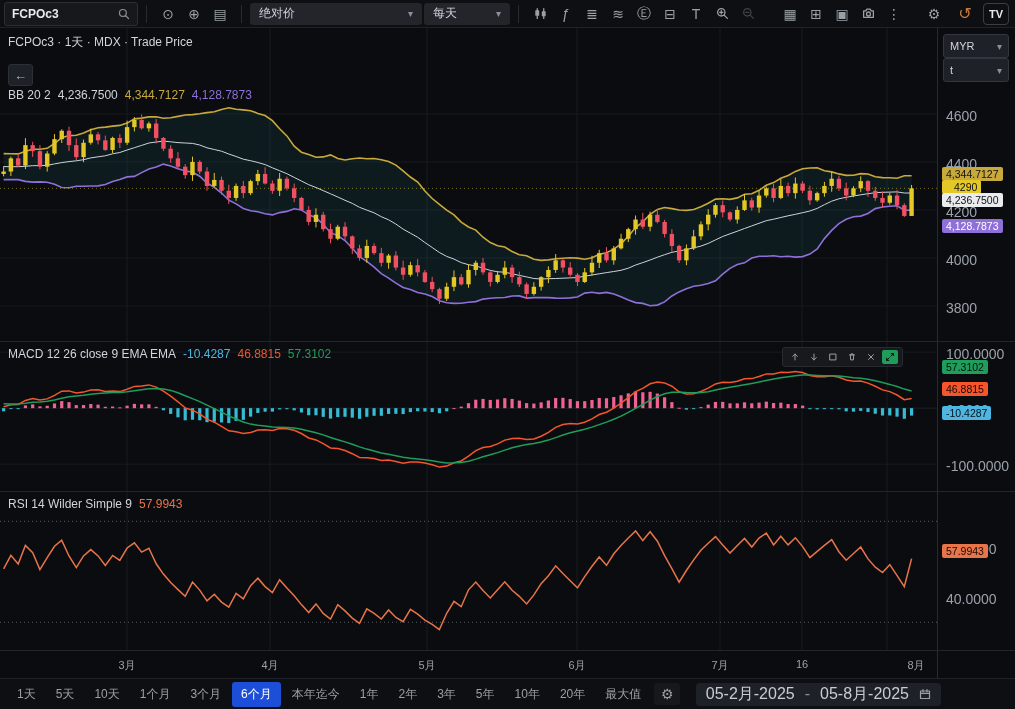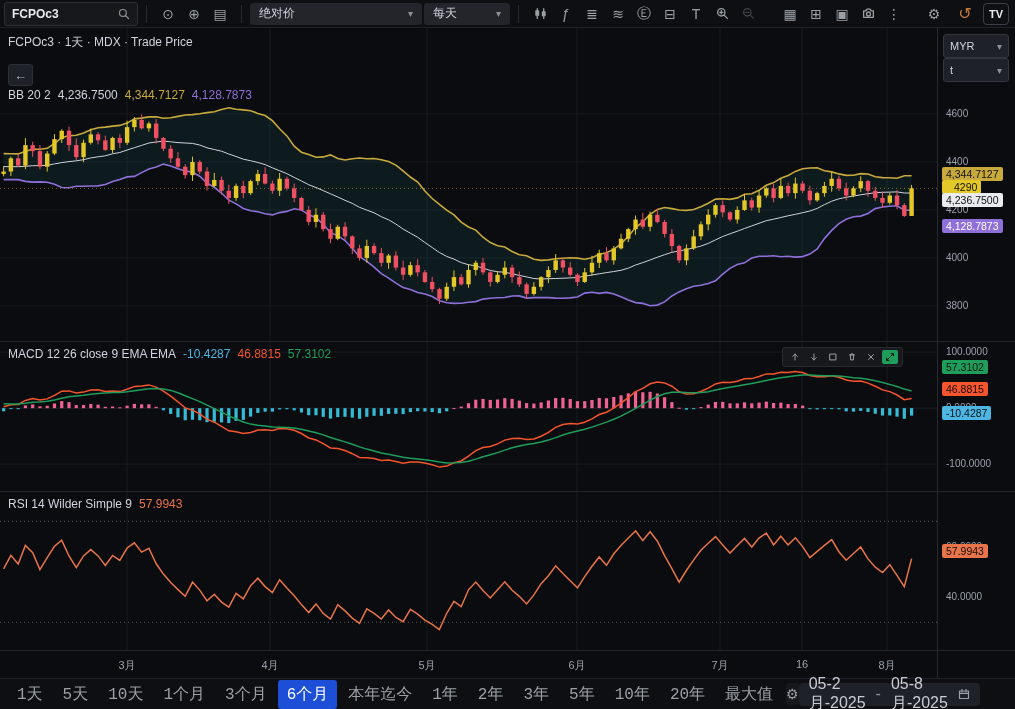--- a/index.html
+++ b/index.html
@@ -42,35 +42,35 @@
   .v-hist{color:#4db6e2;} .v-macd{color:#f4552c;} .v-signal{color:#1f9d5b;} .v-rsi{color:#e8744a;}
   .back-btn{position:absolute;left:8px;top:36px;width:25px;height:22px;background:#1e2127;border:1px solid #2b2f36;
             border-radius:3px;color:#b2b5be;z-index:3;font-size:13px;display:flex;align-items:center;justify-content:center;
             cursor:pointer;font-family:inherit;}
   .pane-controls{position:absolute;top:6px;right:34px;z-index:3;display:flex;gap:3px;align-items:center;background:#17191d;
                  border:1px solid #262a31;border-radius:3px;padding:2px 4px;}
   .pc{width:16px;height:14px;display:flex;align-items:center;justify-content:center;color:#9aa0a6;cursor:pointer;}
   .pc.accent{background:#1f9d5b;border-radius:2px;color:#06130c;}
   
   .scale-col{position:absolute;left:937px;top:0;width:78px;height:650px;border-left:1px solid #262a31;box-sizing:border-box;}
-  .axis-label{position:absolute;left:8px;font-size:10px;color:#9ba1ab;}
+  .axis-label{position:absolute;left:8px;font-size:14px;color:#9ba1ab;}
   .badge{position:absolute;left:4px;padding:1px 4px;border-radius:2px;font-size:10.5px;z-index:4;white-space:nowrap;}
   .scale-select{position:absolute;top:6px;left:5px;width:66px;height:24px;background:#1e2127;border:1px solid #33363e;
                 border-radius:3px;color:#d1d4dc;font-size:11px;display:flex;align-items:center;justify-content:space-between;
                 padding:0 6px;box-sizing:border-box;cursor:pointer;z-index:5;}
   .scale-select.second{top:30px;}
   
   .time-axis{position:absolute;left:0;top:622px;width:937px;height:28px;}
   .t-label{position:absolute;top:8px;transform:translateX(-50%);font-size:11px;color:#9ba1ab;z-index:5;cursor:ew-resize;}
   .watermark{position:absolute;left:830px;top:612px;font-size:40px;font-weight:700;color:#b4b7bd;letter-spacing:1px;z-index:4;}
   
   .bottom-bar{position:absolute;left:0;top:678px;width:1015px;height:31px;background:#0e0f12;border-top:1px solid #1f2329;
               display:flex;align-items:center;padding:0 8px;box-sizing:border-box;z-index:5;}
   #range-buttons{display:flex;align-items:center;gap:2px;}
-  .range-btn{background:none;border:none;color:#9aa0a6;font-size:16px;padding:4px 9px;border-radius:3px;font-family:Liberation Mono, monospace;cursor:pointer;white-space:nowrap;}
+  .range-btn{background:none;border:none;color:#9aa0a6;font-size:12px;padding:4px 9px;border-radius:3px;font-family:Liberation Sans, sans-serif;cursor:pointer;white-space:nowrap;}
   .range-btn.active{background:#1d4ed8;color:#fff;}
   .gear2{margin-left:4px;background:#17181c;border-radius:3px;height:22px;}
   .date-box{margin-left:auto;margin-right:66px;background:#1e2127;border-radius:4px;height:23px;display:flex;align-items:center;
             gap:10px;padding:0 10px;color:#c9ccd3;font-size:16px;cursor:pointer;}
   .dsep{color:#8a8f98;}
   .cal{color:#9aa0a6;display:flex;}
 </style>
 </head>
 <body>
 
@@ -637,21 +637,21 @@
         </div>
       </div>
 
       <div class="time-axis" id="time-axis">
           <span class="t-label" style="left: 127px;">3月</span>
           <span class="t-label" style="left: 270px;">4月</span>
           <span class="t-label" style="left: 427px;">5月</span>
           <span class="t-label" style="left: 577px;">6月</span>
           <span class="t-label" style="left: 720px;">7月</span>
           <span class="t-label" style="left: 802px;">16</span>
-          <span class="t-label" style="left: 887px;">8月</span>
+          <span class="t-label" style="left: 916px;">8月</span>
         </div>
     </div>
 
     <div class="scale-col" id="scale-col">
       <div class="scale-select">
         <span>MYR</span>
         <span class="caret">▾</span>
       </div>
       <div class="scale-select second">
         <span>t</span>

